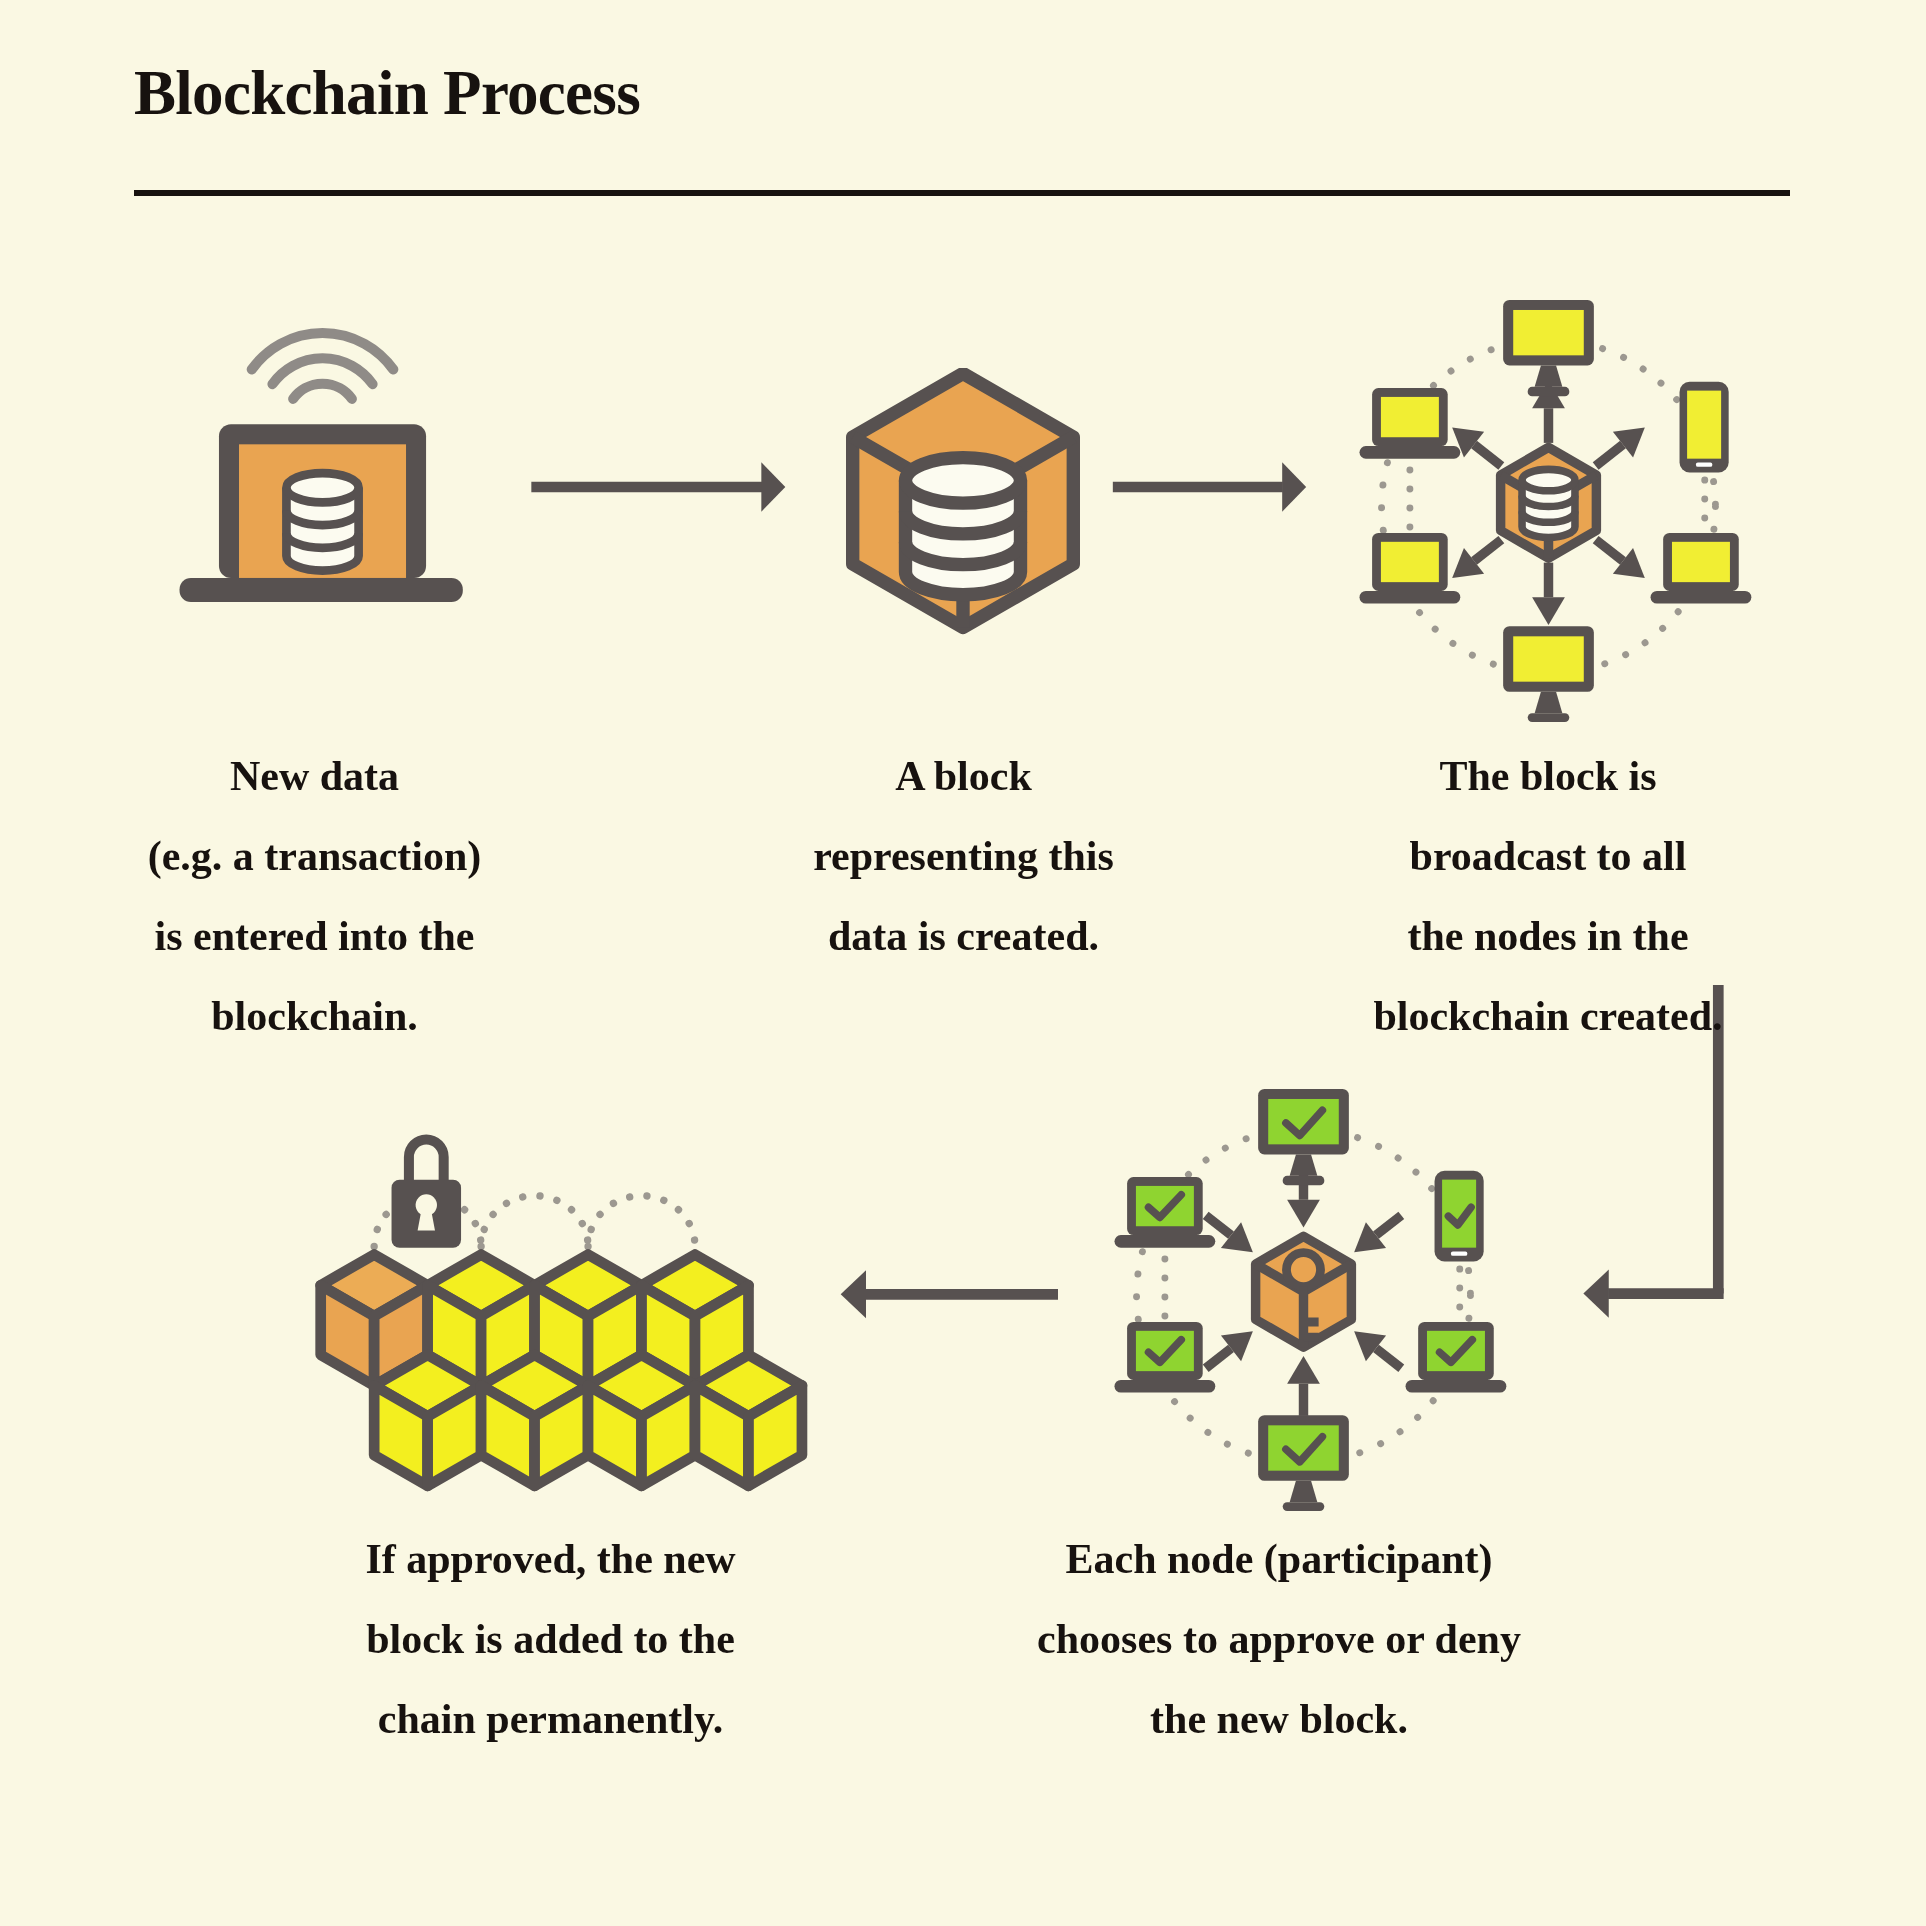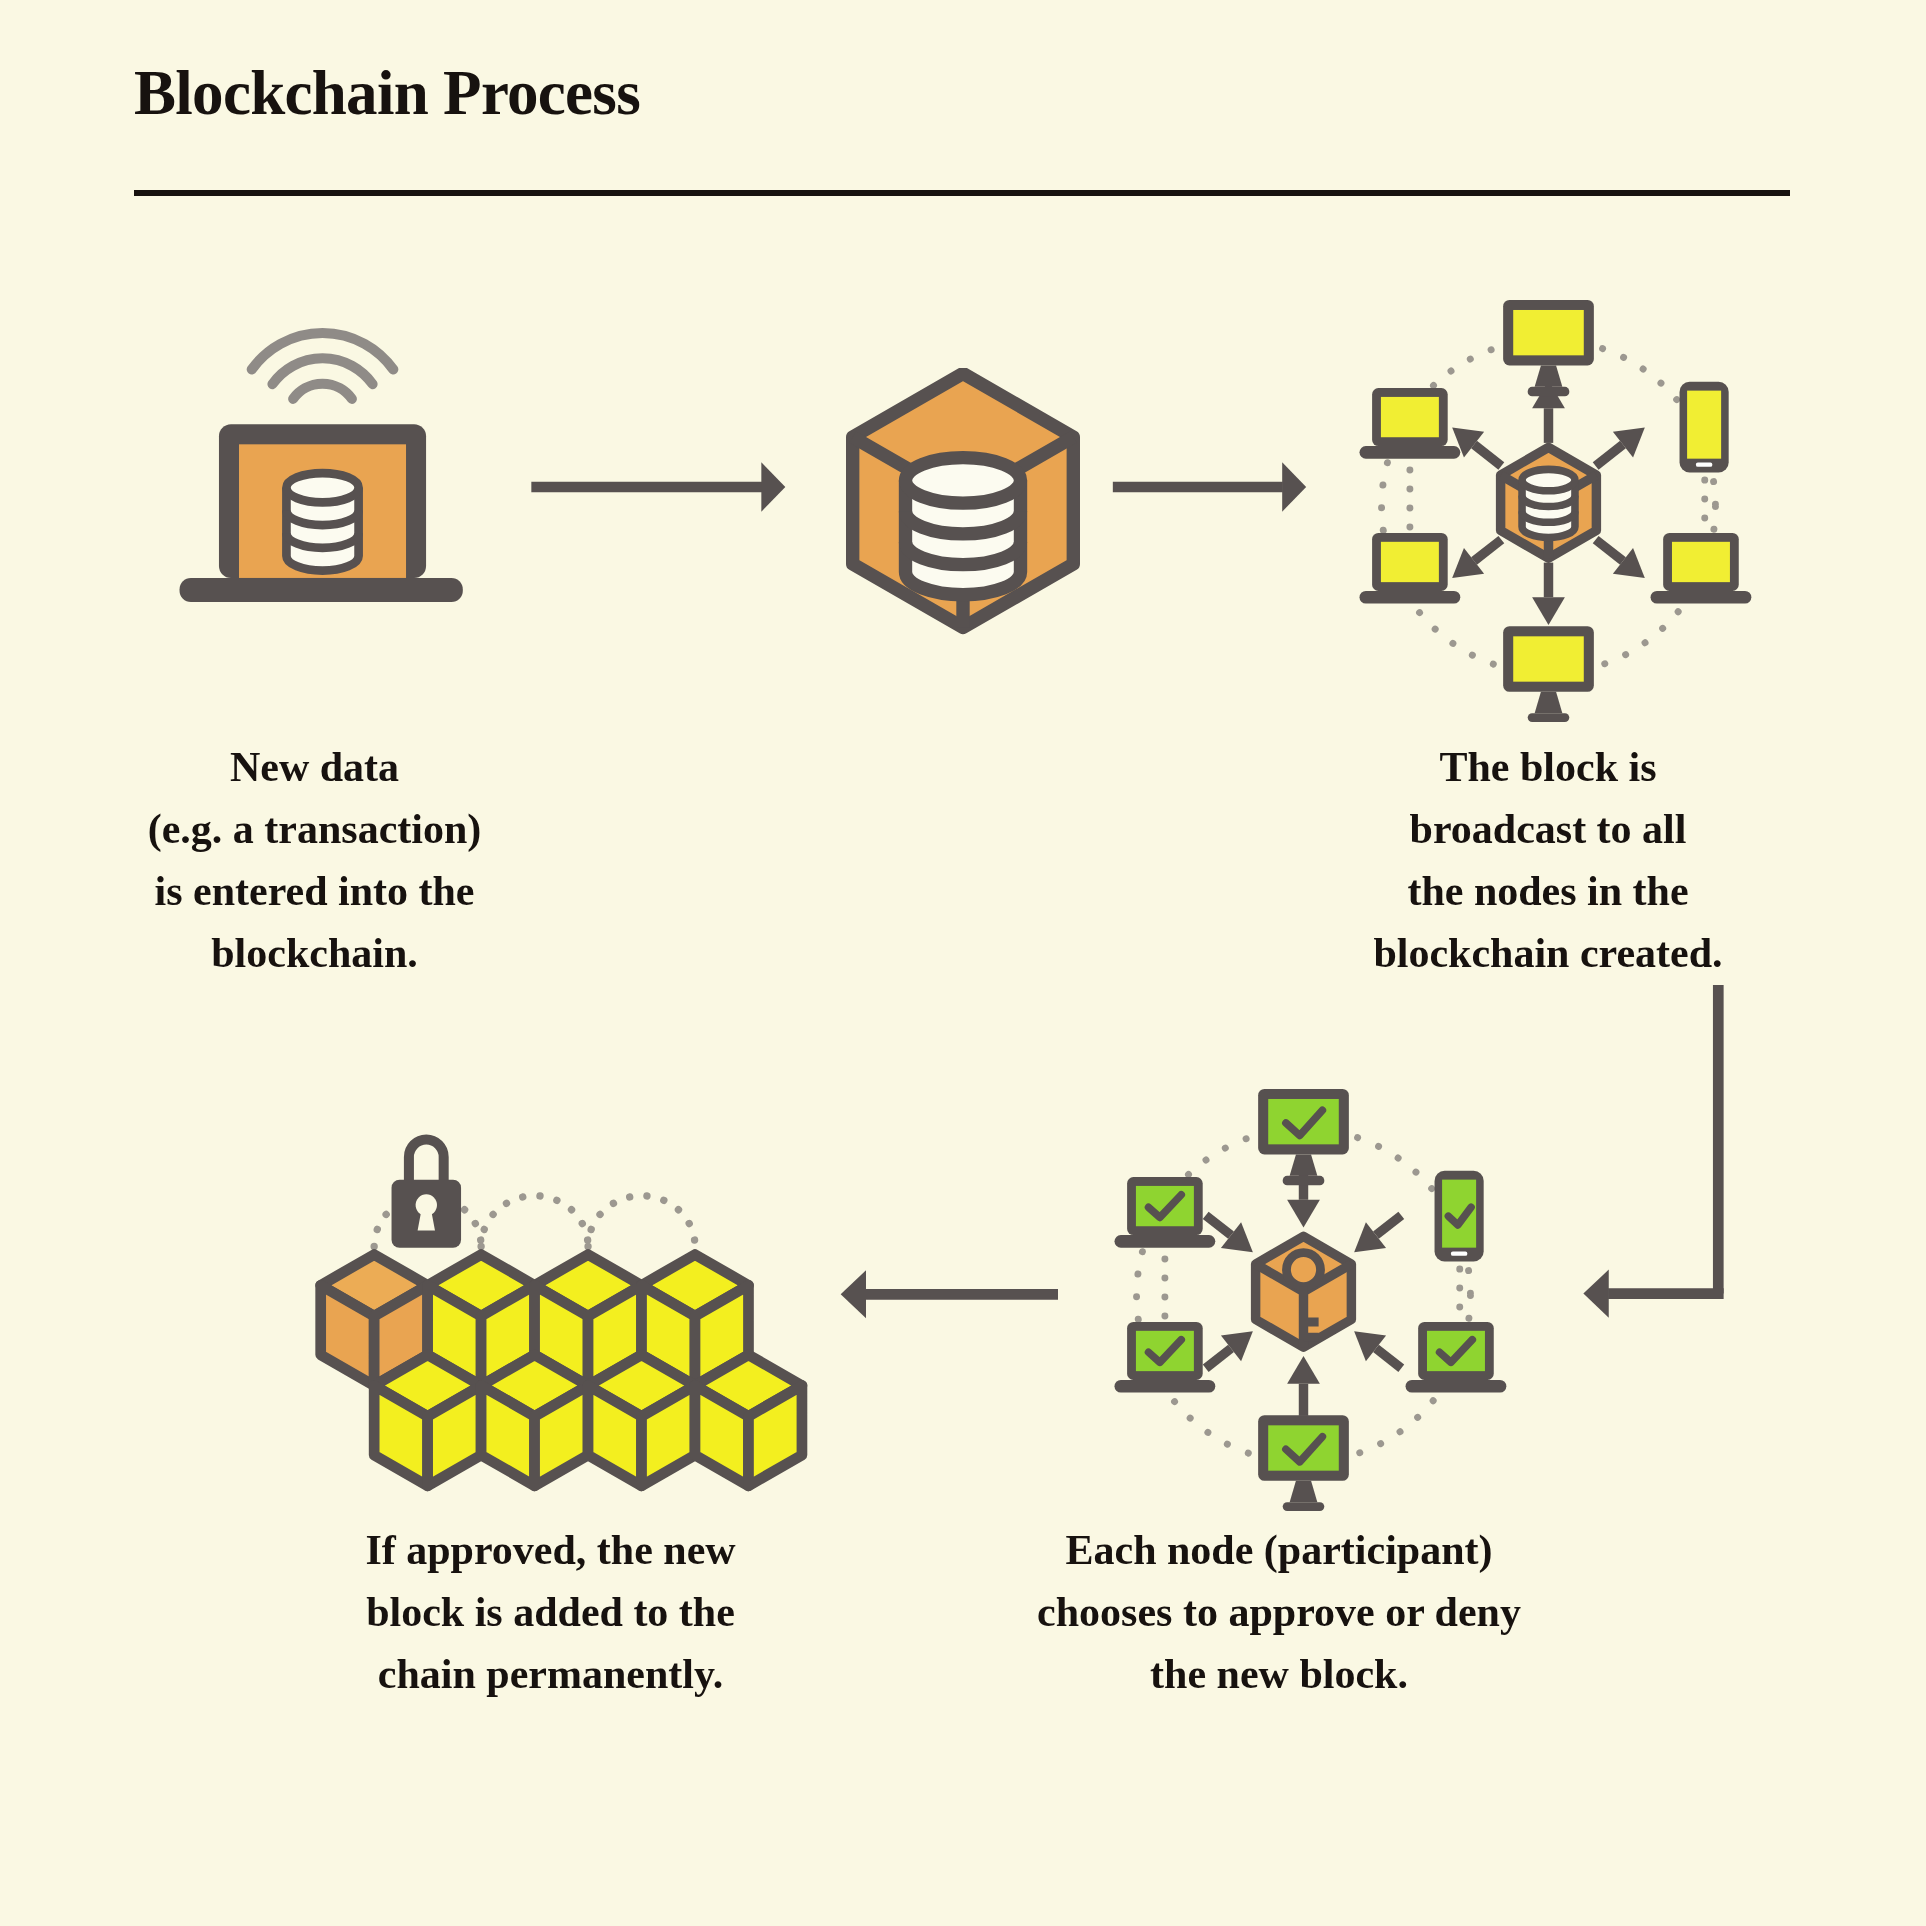--- a/index.html
+++ b/index.html
@@ -5,21 +5,21 @@
   :root{
     --bg:#FAF8E3; --ink:#575150; --text-ink:#17120F; --orange:#E9A451; --orange-top:#ECAC55;
     --screen-yellow:#F1EE33; --cube-yellow:#F3EF1F; --screen-green:#8FD430;
     --cyl-white:#FCFBF0; --dot-gray:#9C9890; --wifi-gray:#8F8B87;
   }
   *{margin:0;padding:0;box-sizing:border-box}
   body{width:1926px;height:1926px;background:var(--bg);font-family:"Liberation Serif","DejaVu Serif",serif;overflow:hidden}
   .canvas{position:relative;width:1926px;height:1926px;background:var(--bg)}
   .title{position:absolute;left:134px;top:57px;font-size:63px;font-weight:700;color:var(--text-ink);letter-spacing:-0.7px}
   .rule{position:absolute;left:134px;top:190px;width:1656px;height:6px;background:var(--text-ink)}
-  .caption{position:absolute;font-size:42px;line-height:62px;font-weight:700;color:var(--text-ink);text-align:center;white-space:pre-line}
+  .caption{position:absolute;font-size:42px;line-height:80px;font-weight:700;color:var(--text-ink);text-align:center;white-space:pre-line}
   .c1{left:47px;top:736px;width:535px}
   .c2{left:696px;top:736px;width:535px}
   .c3{left:1267px;top:736px;width:562px}
   .c4{left:958px;top:1519px;width:642px}
   .c5{left:256px;top:1519px;width:589px}
   figure{position:absolute}
   .i1{left:154px;top:294px}
   .i2{left:846px;top:368px}
   .i3{left:1328px;top:281px}
   .i4{left:1083px;top:1070px}
@@ -307,20 +307,23 @@
         <polygon class="cu-f" stroke-width="16" points="570,406 650,452 650,556 570,510"></polygon>
         <polygon class="cu-f" stroke-width="16" points="650,452 730,406 730,510 650,556"></polygon>
       </g>
     </svg>
   </figure>
 
   <p class="caption c1">New data
 (e.g. a transaction)
 is entered into the
 blockchain.</p>
+  <p class="caption c2">A block
+representing this
+data is created.</p>
   <p class="caption c3">The block is
 broadcast to all
 the nodes in the
 blockchain created.</p>
   <p class="caption c4">Each node (participant)
 chooses to approve or deny
 the new block.</p>
   <p class="caption c5">If approved, the new
 block is added to the
 chain permanently.</p>

